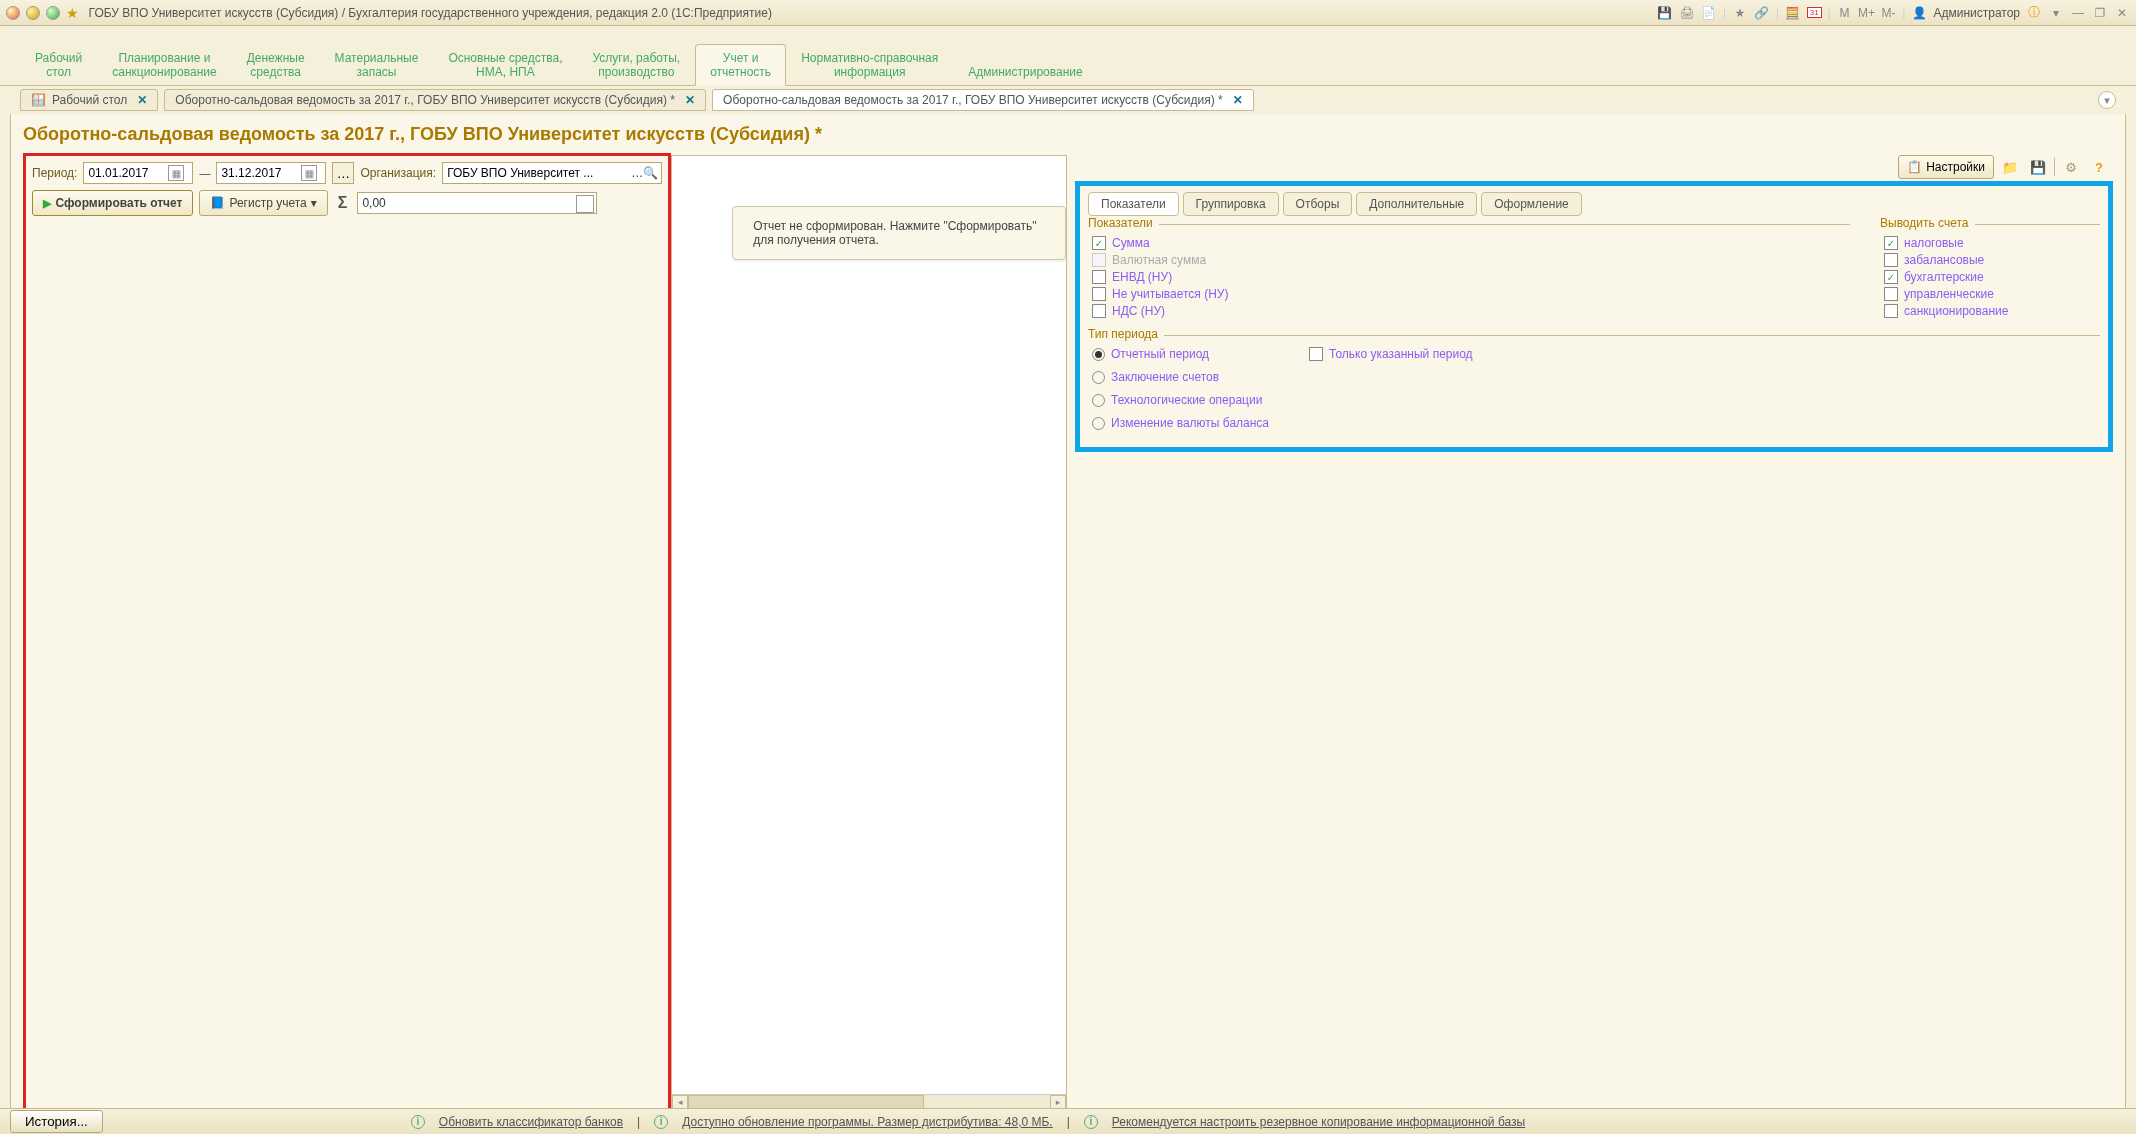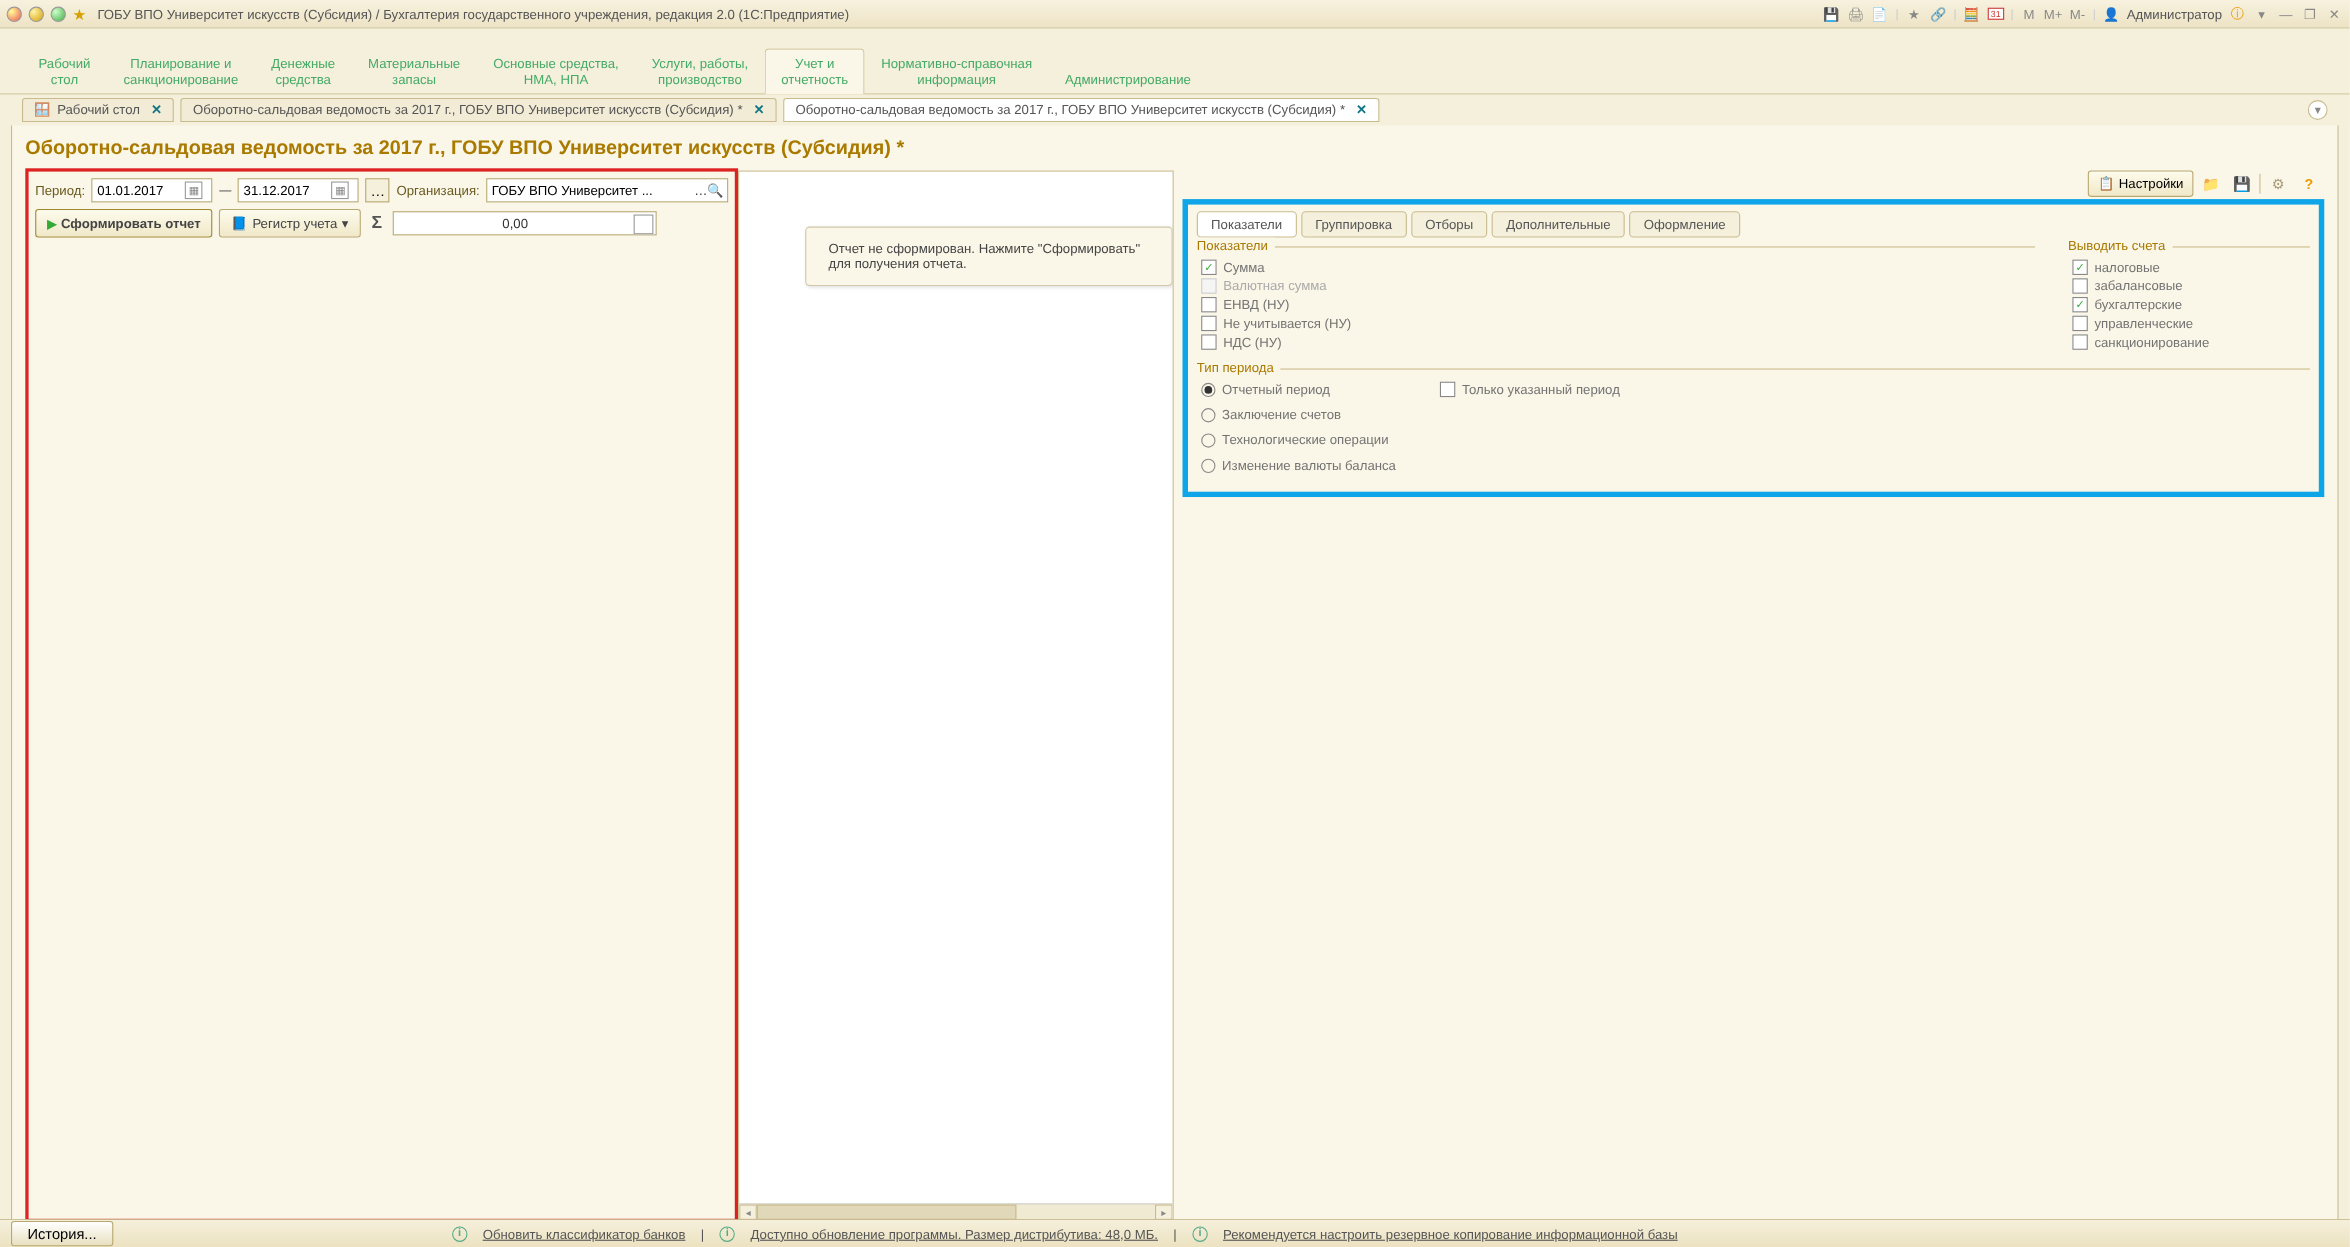--- a/index.html
+++ b/index.html
@@ -51,21 +51,21 @@
 .btn-ellipsis { width: 22px; height: 22px; background: #f5f0dc; border: 1px solid #b8a870; }
 .org-input { width: 220px; display: flex; align-items: center; }
 .org-input input { border: none; flex: 1; font-size: 12px; outline: none; }
 .mag { width: 14px; height: 14px; color: #888; }
 .btn { display: inline-flex; align-items: center; gap: 4px; height: 26px; padding: 0 10px; background: linear-gradient(#fdfbec, #f0e8c8); border: 1px solid #b8a870; border-radius: 3px; font-size: 12px; color: #444; cursor: pointer; }
 .btn.bold { font-weight: bold; border-color: #a08830; }
 .play { color: #3a3; font-size: 11px; }
 .sigma { font-size: 16px; font-weight: bold; color: #555; padding: 0 4px; }
 .num-input { width: 240px; text-align: right; padding-right: 22px; position: relative; }
 .num-input::after { content: ""; position: absolute; right: 2px; top: 2px; width: 16px; height: 16px; border: 1px solid #999; background: #fff; }
-.num-val { display: block; text-align: center; line-height: 20px; }
+.num-val { display: block; text-align: left; line-height: 20px; }
 
 .report-area { flex: 1; background: #fff; border: 1px solid #c9bb8e; margin-top: 2px; position: relative; overflow: hidden; }
 .report-msg { position: absolute; top: 50px; left: 60px; border: 1px solid #d0c8a8; background: #fbf7e8; padding: 12px 20px; border-radius: 4px; font-size: 12px; color: #444; box-shadow: 1px 1px 3px rgba(0,0,0,0.1); }
 .hscroll { position: absolute; bottom: 0; left: 0; right: 0; height: 16px; background: #f0ead2; border-top: 1px solid #ccc; display: flex; }
 .hscroll .thumb { background: #e0d8b8; border: 1px solid #c9bb8e; width: 60%; height: 14px; }
 .hscroll .arrow { width: 16px; height: 14px; border: 1px solid #c9bb8e; background: #f5f0dc; display: flex; align-items: center; justify-content: center; font-size: 9px; color: #888; }
 
 
 .rightcol { flex: 1; display: flex; flex-direction: column; }
 .settings-bar { display: flex; justify-content: flex-end; align-items: center; gap: 4px; padding: 2px; }
@@ -76,21 +76,21 @@
 .settings-panel { border: 5px solid #0ea5e9; flex: 0 0 auto; padding: 6px 8px 10px 8px; }
 .panel-tabs { display: flex; gap: 4px; margin-bottom: 8px; }
 .ptab { padding: 4px 12px; border: 1px solid #c9bb8e; border-radius: 4px; background: #f5f0dc; font-size: 12px; color: #555; cursor: pointer; }
 .ptab.active { background: #fff; }
 
 .fieldset { position: relative; border-top: 1px solid #c9bb8e; padding: 8px 4px 4px 4px; }
 .fieldset-title { position: absolute; top: -9px; left: 0; background: #fbf7e8; padding: 0 6px 0 0; color: #a97900; font-size: 12px; }
 .fieldsets-row { display: flex; gap: 30px; }
 .fs-col { flex: 1; }
 .fs-right { width: 220px; flex: none; }
-.chk-row { display: flex; align-items: center; gap: 6px; font-size: 12px; color: #737373; margin: 3px 0; }
+.chk-row { display: flex; align-items: center; gap: 6px; font-size: 12px; color: #8b5cf6; margin: 3px 0; }
 .chk-row.disabled { color: #aaa; }
 .chk { width: 14px; height: 14px; border: 1px solid #888; background: #fff; display: inline-flex; align-items: center; justify-content: center; font-size: 10px; color: #3a3; }
 .chk.checked::after { content: "✓"; }
 .chk.disabled { border-color: #ccc; background: #f5f5f5; }
 .radio { width: 13px; height: 13px; border: 1px solid #888; border-radius: 50%; display: inline-flex; align-items: center; justify-content: center; }
 .radio.checked::after { content: ""; width: 7px; height: 7px; background: #333; border-radius: 50%; }
 
 .period-row { display: flex; gap: 40px; }
 .period-col { display: flex; flex-direction: column; gap: 3px; }
 

